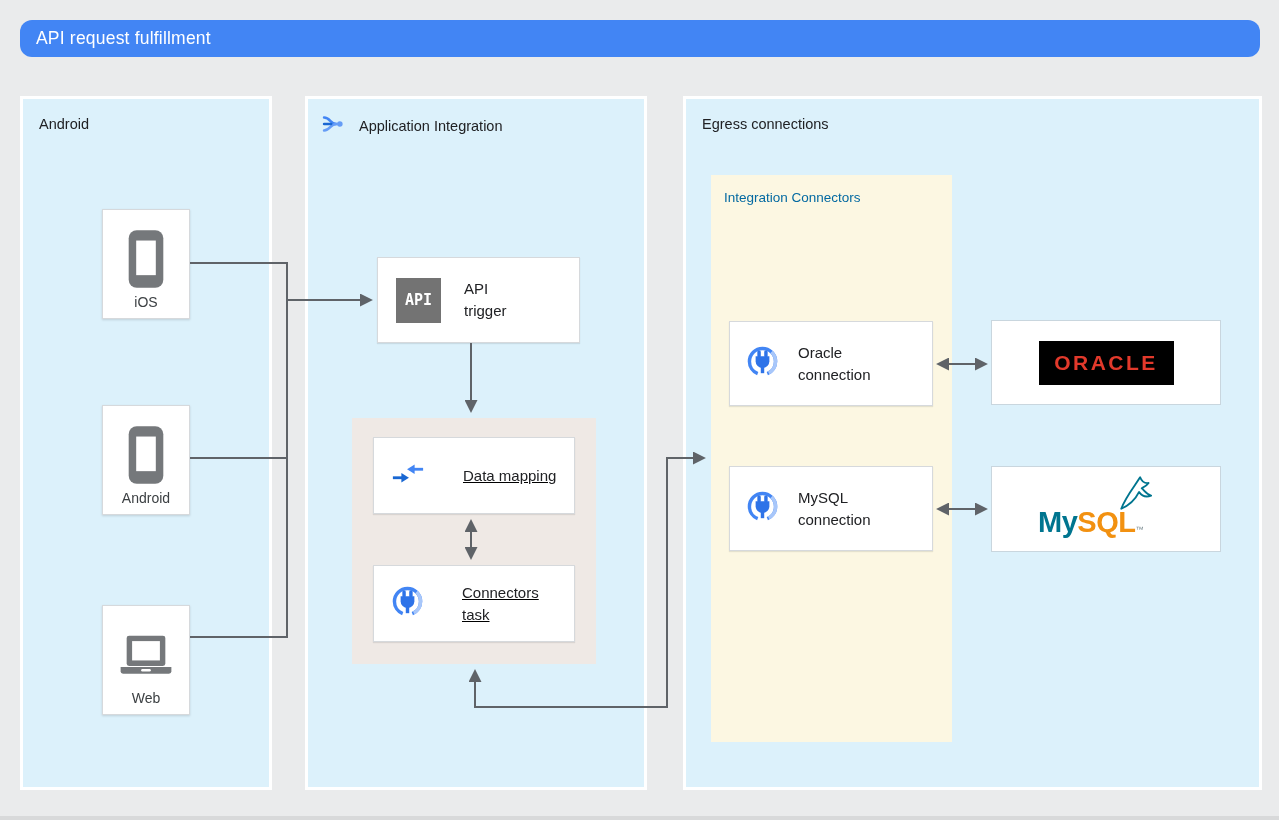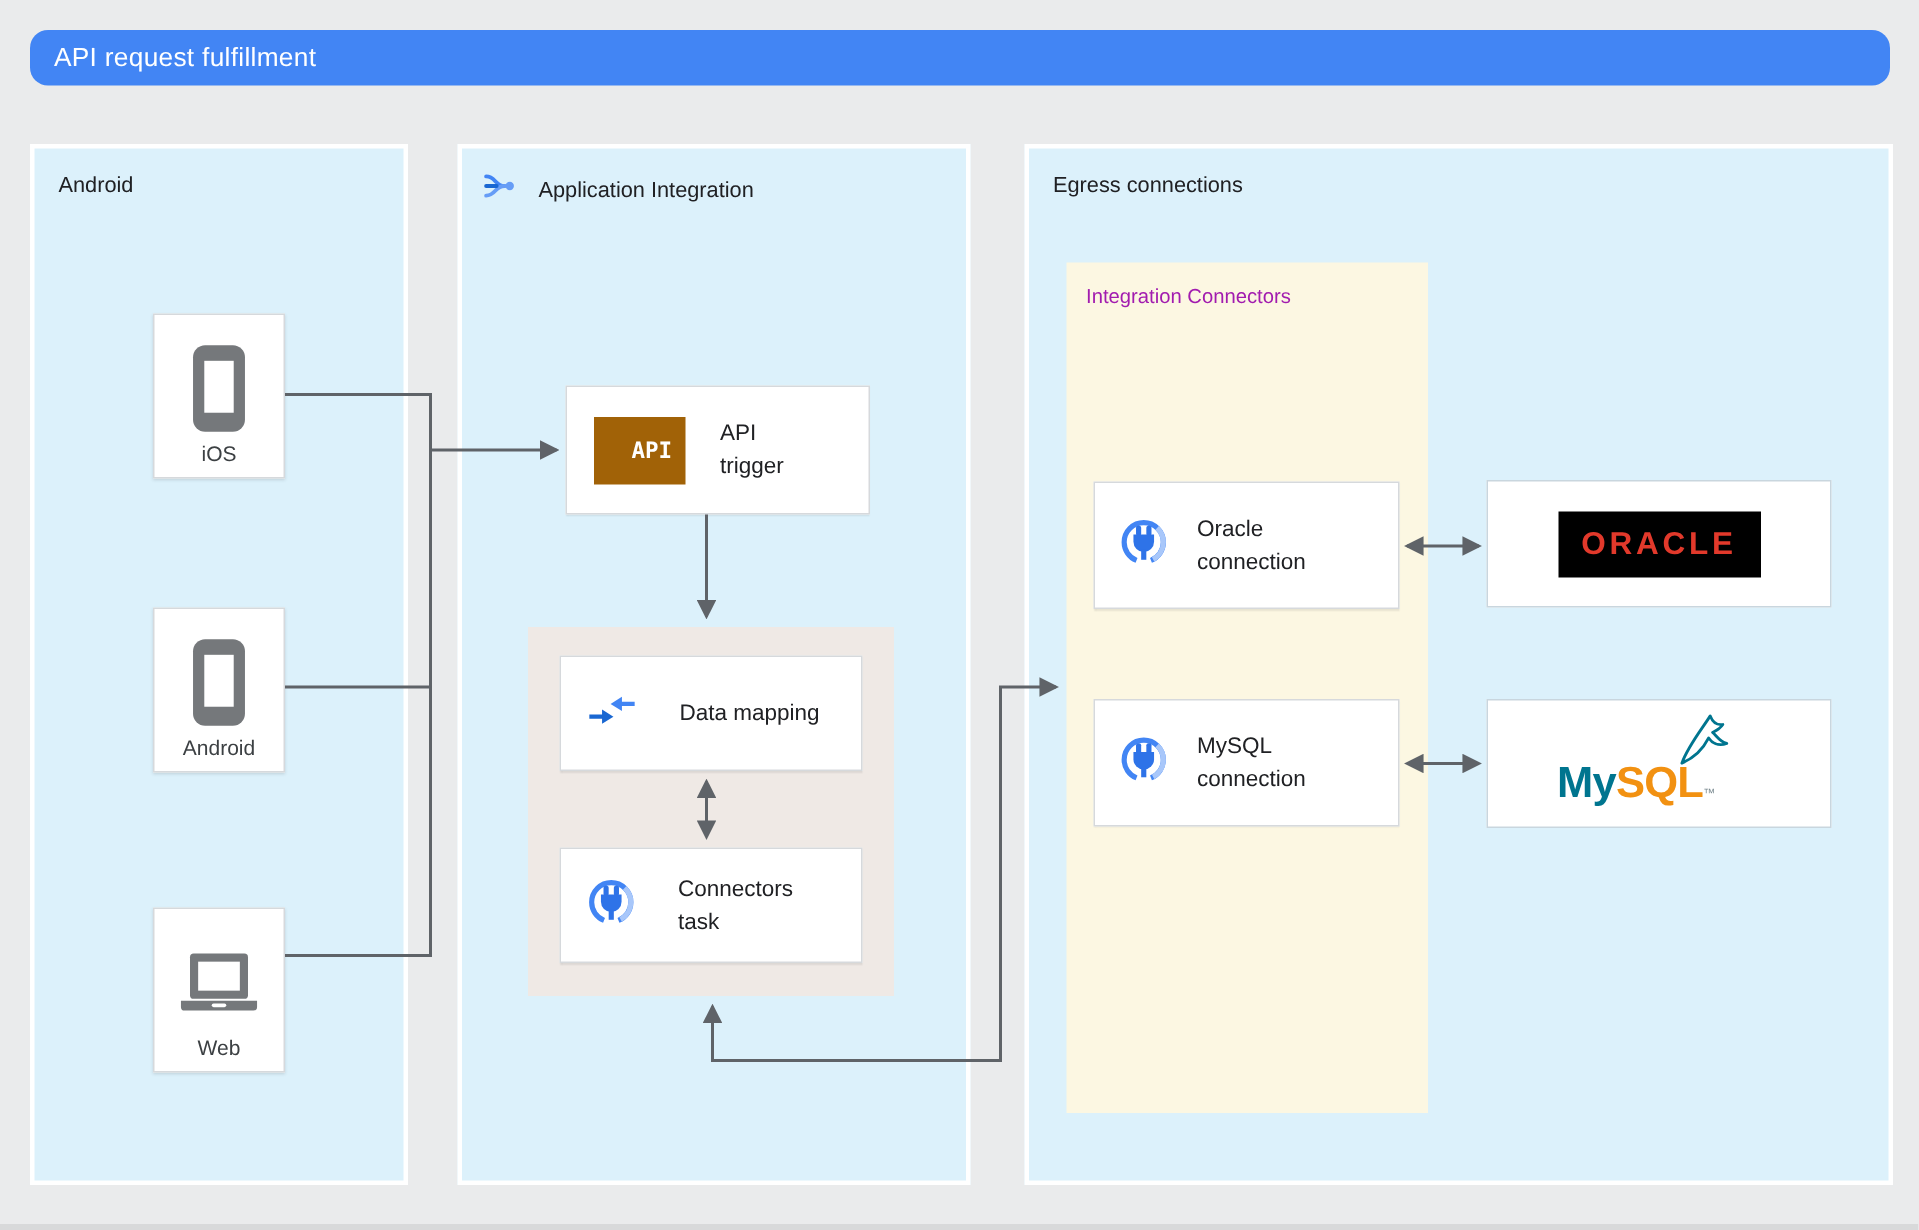--- a/index.html
+++ b/index.html
@@ -28,33 +28,33 @@
   .client-card.web{top:506px;}
   .client-card .icon-wrap{flex:1;display:flex;align-items:center;justify-content:center;}
   .client-label{font-size:14px;color:#3C4043;}
 
   
   .node-card{position:absolute;background:#FFFFFF;border:1px solid #D6D9DC;box-sizing:border-box;
     display:flex;align-items:center;box-shadow:0 1px 1px rgba(60,64,67,.12);}
   .node-label{font-size:15px;color:#202124;line-height:1.45;}
 
   .api-trigger{left:69px;top:158px;width:203px;height:86px;padding-left:18px;gap:23px;}
-  .api-badge{width:45px;height:45px;background:#a16207;display:flex;align-items:center;justify-content:center;
-    color:#FFFFFF;font-family:"DejaVu Sans Mono",monospace;font-weight:bold;font-size:15px;padding-left:16px;}
+  .api-badge{width:45px;height:45px;background:#737373;display:flex;align-items:center;justify-content:center;
+    color:#FFFFFF;font-family:"DejaVu Sans Mono",monospace;font-weight:bold;font-size:15px;}
   .api-trigger .node-label{width:60px;}
 
   .group-box{position:absolute;left:44px;top:319px;width:244px;height:246px;background:#EFE9E5;}
-  .task-card{left:21px;width:202px;height:77px;padding-left:17px;gap:28px;}
+  .task-card{left:21px;width:202px;height:77px;padding-left:17px;gap:38px;text-decoration:underline;}
   .task-card.data-mapping{top:19px;}
   .task-card.connectors-task{top:147px;}
   .task-card.connectors-task .node-label{width:92px;}
 
   
   .connectors-box{position:absolute;left:25px;top:76px;width:241px;height:567px;background:#FCF7E2;}
-  .connectors-box-title{position:absolute;left:13px;top:15px;font-size:13.5px;color:#a21caf;}
+  .connectors-box-title{position:absolute;left:13px;top:15px;font-size:13.5px;color:#0369a1;}
   .conn-card{left:18px;width:204px;height:85px;padding-left:16px;gap:19px;}
   .conn-card.oracle{top:146px;}
   .conn-card.mysql{top:291px;}
   .conn-card .node-label{width:105px;}
 
   .logo-card{position:absolute;left:305px;width:230px;height:85px;background:#FFFFFF;border:1px solid #C9D6DE;
     box-sizing:border-box;display:flex;align-items:center;justify-content:center;}
   .logo-card.oracle-card{top:221px;}
   .logo-card.mysql-card{top:367px;height:86px;}
   .oracle-badge{width:135px;height:44px;background:#000000;display:flex;align-items:center;justify-content:center;}

